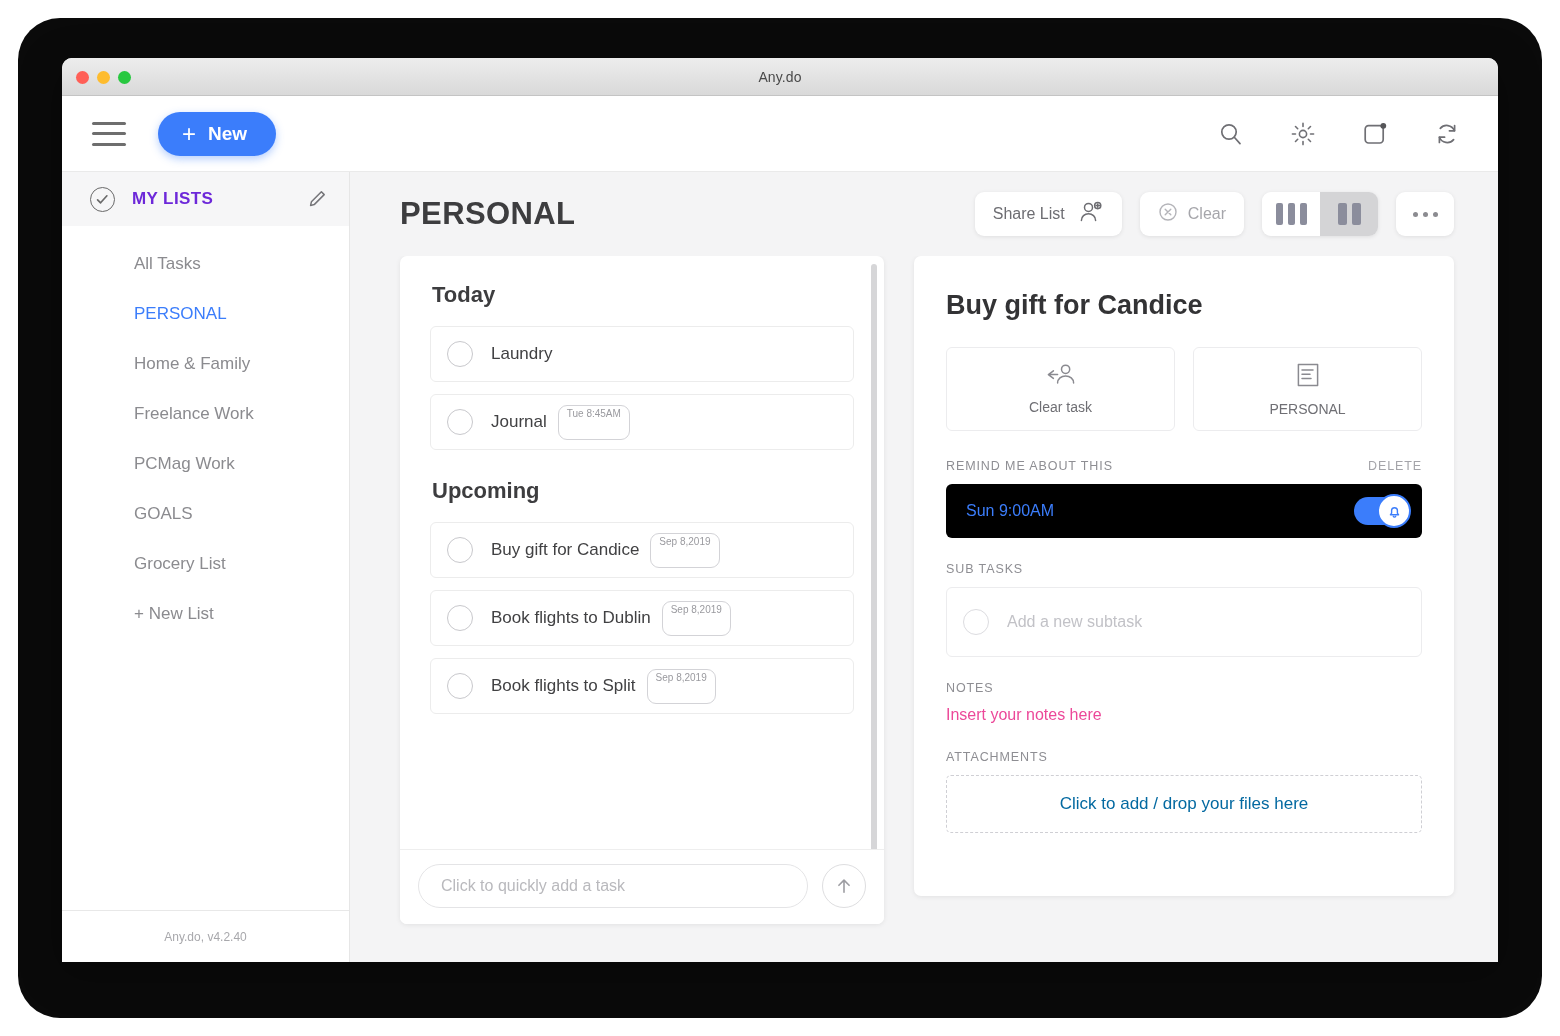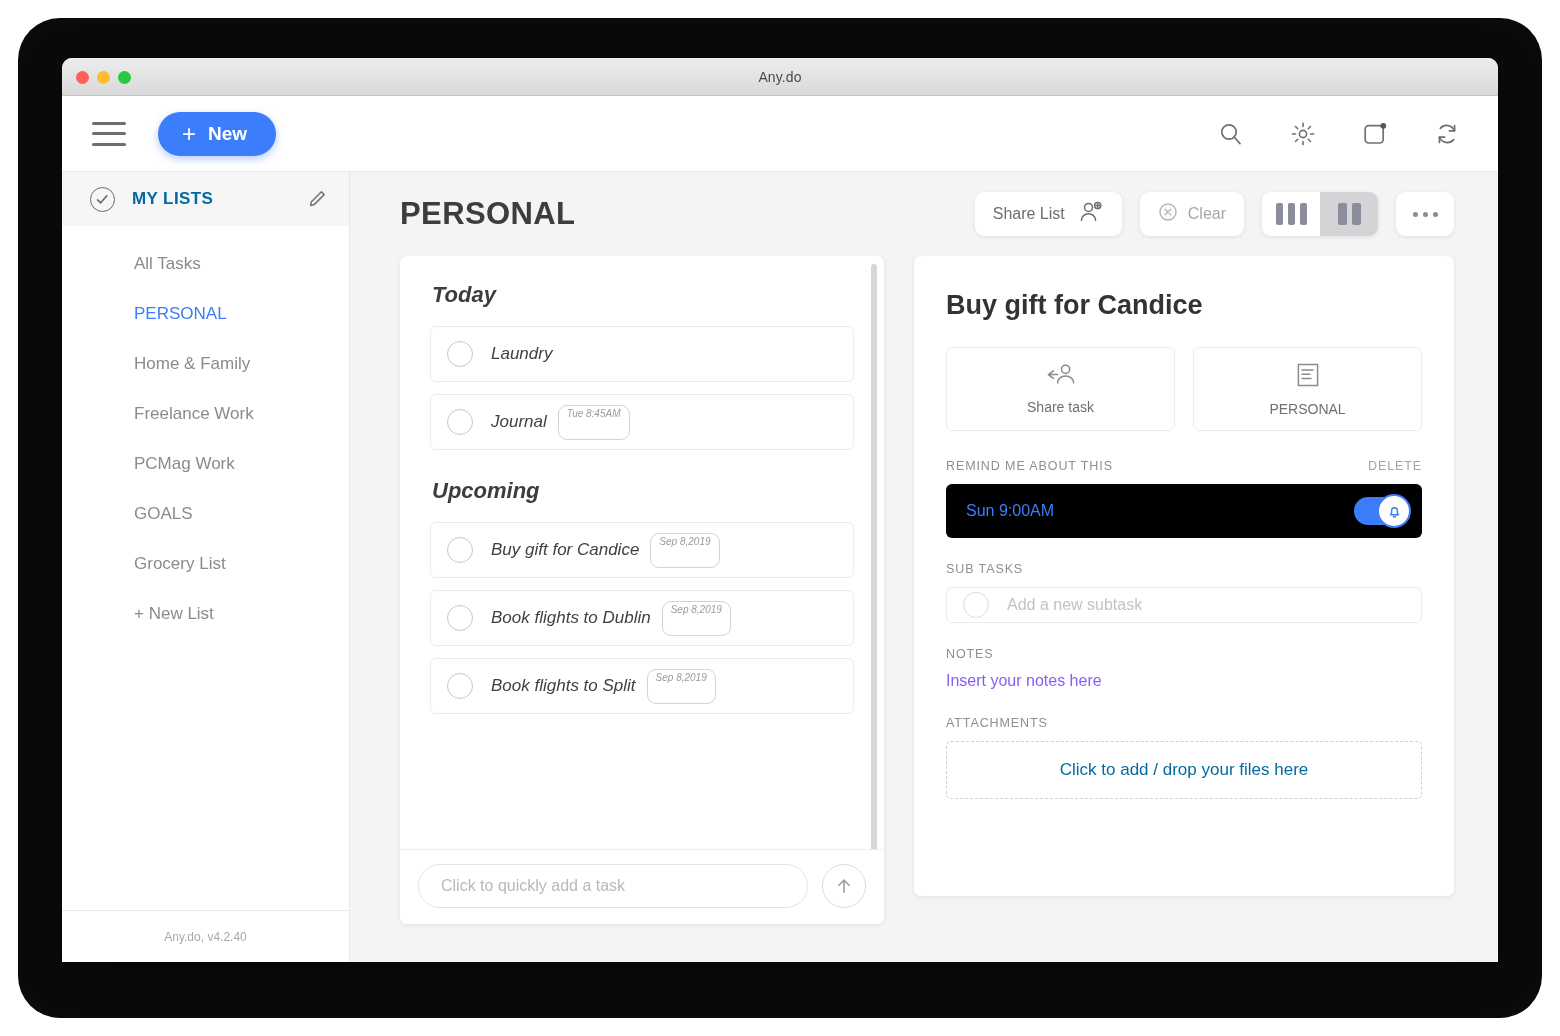--- a/index.html
+++ b/index.html
@@ -108,21 +108,21 @@
     padding: 0 22px 0 28px;
     cursor: pointer;
   }
   #mylists-check {
     width: 25px; height: 25px; flex: none;
     border: 1.8px solid #6a6a6a; border-radius: 50%;
     display: flex; align-items: center; justify-content: center;
   }
   #mylists-label {
     margin-left: 17px;
-    color: #0369a1; font-size: 17px; font-weight: bold; letter-spacing: .4px;
+    color: #6d28d9; font-size: 17px; font-weight: bold; letter-spacing: .4px;
     flex: 1;
   }
   #edit-pencil { width: 20px; height: 20px; cursor: pointer; }
   .list-item {
     padding: 0 28px 0 72px;
     height: 50px;
     display: flex; align-items: center;
     font-size: 17px; color: #8b8b8f;
     cursor: pointer;
   }
@@ -200,21 +200,20 @@
     box-shadow: 0 1px 5px rgba(0,0,0,.08);
     display: flex; flex-direction: column;
     overflow: hidden;
     position: relative;
     margin-bottom: 38px;
   }
   #tasks-scroll {
     flex: 1; overflow: hidden;
     padding: 26px 30px 4px 30px;
     position: relative;
-    font-style: italic;
   }
   .group-title {
     font-size: 22px; font-weight: bold; color: #3d3d3f;
     margin: 0 0 18px 2px;
   }
   .group-title.spaced { margin-top: 28px; }
   .task-row {
     height: 56px;
     border: 1px solid #ececec;
     border-radius: 6px;
@@ -310,29 +309,29 @@
     width: 54px; height: 28px; border-radius: 14px;
     background: #3b7dfb; position: relative; cursor: pointer;
   }
   #reminder-toggle .knob {
     position: absolute; right: -3px; top: -3px;
     width: 34px; height: 34px; border-radius: 50%;
     background: #ffffff; border: 2px solid #3b7dfb;
     display: flex; align-items: center; justify-content: center;
   }
   #subtask-row {
-    height: 36px;
+    height: 70px;
     border: 1px solid #ececee; border-radius: 6px;
     display: flex; align-items: center; padding: 0 16px;
     margin-bottom: 24px; cursor: pointer;
   }
   #subtask-row .task-check { border-color: #dcdce0; }
   #subtask-placeholder { margin-left: 18px; font-size: 16px; color: #c2c2c7; }
   #notes-placeholder {
-    font-size: 16px; color: #8b5cf6; margin-bottom: 26px;
+    font-size: 16px; color: #ec4899; margin-bottom: 26px;
   }
   #attach-drop {
     height: 58px;
     border: 1.5px dashed #cfcfd4; border-radius: 5px;
     display: flex; align-items: center; justify-content: center;
     font-size: 17px; color: #0369a1; cursor: pointer; text-align: right;
   }
 </style>
 </head>
 <body>
@@ -522,21 +521,21 @@
 
             <div id="detail-actions">
               <div class="detail-card">
                 <span>
                   <svg width="30" height="24" viewBox="0 0 30 24" fill="none" stroke="#8a8a90" stroke-width="1.5">
                     <circle cx="19.6" cy="6.3" r="4.1"></circle>
                     <path d="M11.6 20c0-4.3 3.6-7 8-7s8 2.7 8 7" stroke-linecap="round"></path>
                     <path d="M2.4 11.6h9.2M7.4 7.8l-5 3.8 5 3.8" stroke-linecap="round" stroke-linejoin="round"></path>
                   </svg>
                 </span>
-                <span>Share task</span>
+                <span>Clear task</span>
               </div>
               <div class="detail-card">
                 <span>
                   <svg width="26" height="28" viewBox="0 0 26 28" fill="none" stroke="#8a8a90" stroke-width="1.5">
                     <path d="M3.4 3.4h19.2v21.2H3.4z" stroke-linejoin="round"></path>
                     <path d="M7 9h11M7 13.2h8M7 17.4h9" stroke-linecap="round"></path>
                   </svg>
                 </span>
                 <span>PERSONAL</span>
               </div>

